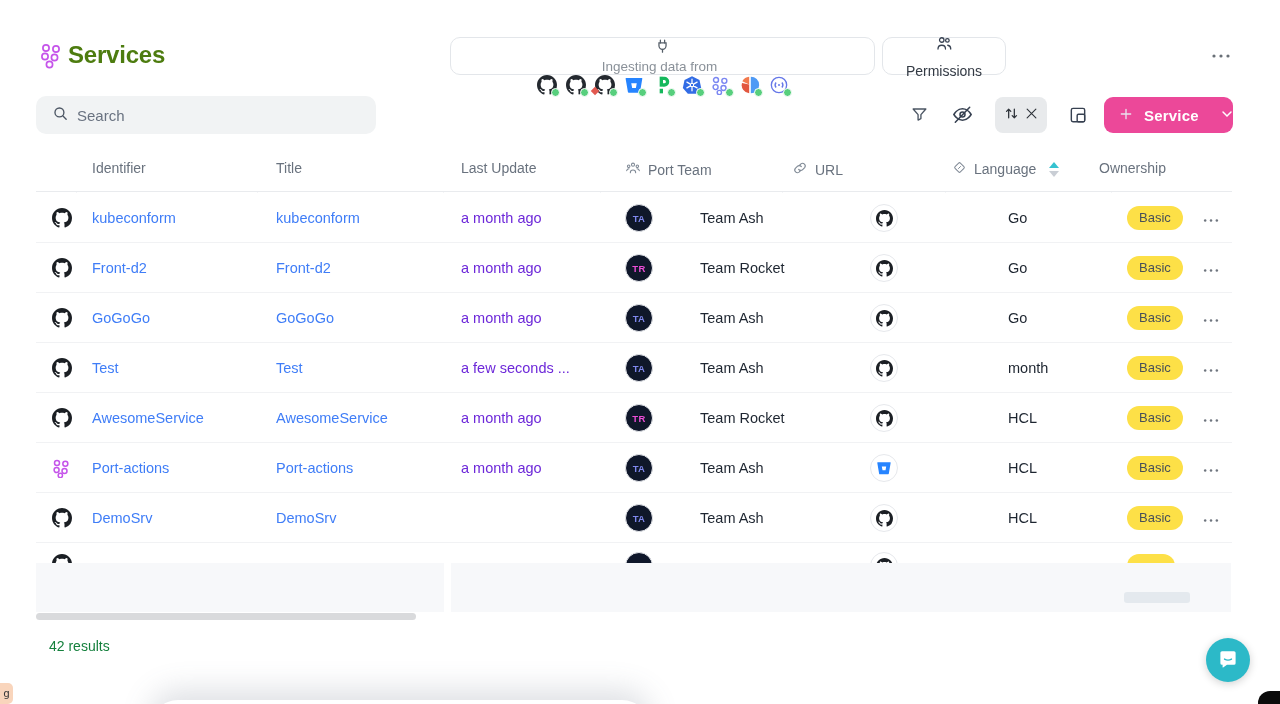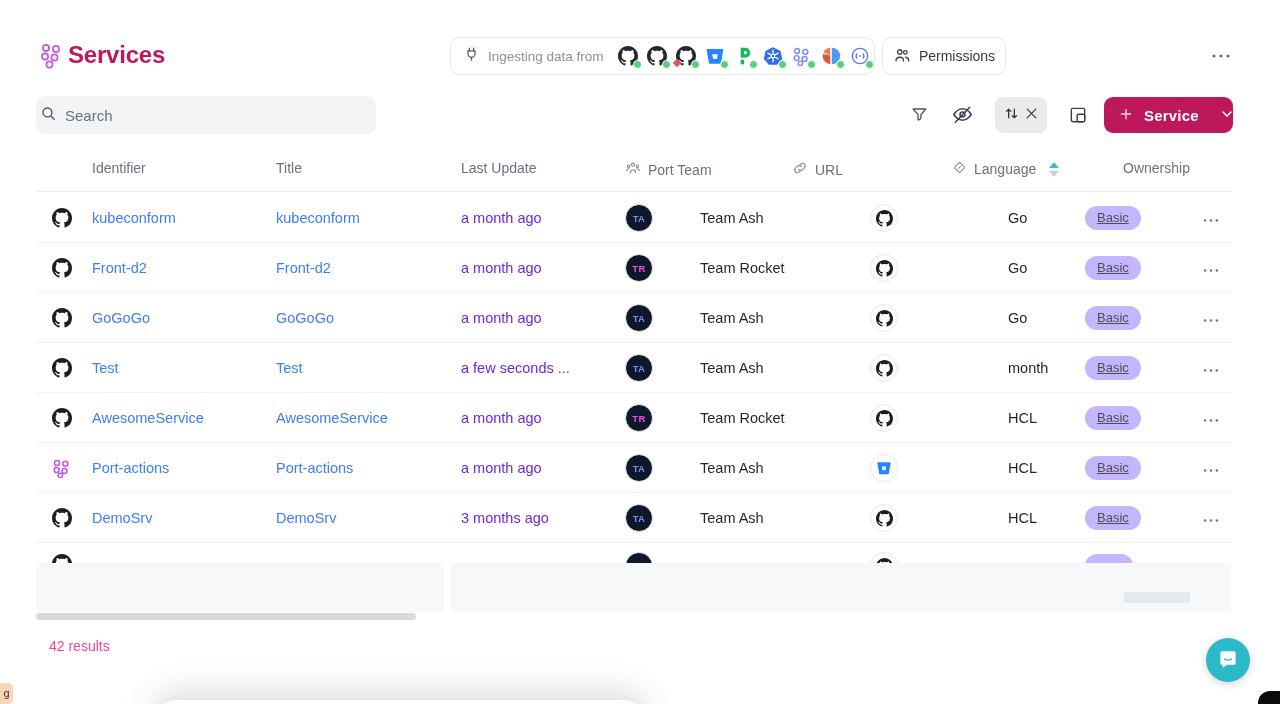--- a/index.html
+++ b/index.html
@@ -3,49 +3,49 @@
 <meta charset="utf-8">
 <style>
   * { margin:0; padding:0; box-sizing:border-box; }
   html,body { background:#fff; }
   .app {
     position:relative; width:1280px; height:704px; overflow:hidden;
     background:#fff; font-family:"Liberation Sans", sans-serif; color:#1d2530;
   }
   
   .title-icon { position:absolute; left:40px; top:43px; width:24px; height:26px; }
-  .page-title { position:absolute; left:68px; top:41px; font-size:24px; font-weight:700; color:#be185d; letter-spacing:-.2px; }
+  .page-title { position:absolute; left:68px; top:41px; font-size:24px; font-weight:700; color:#4d7c0f; letter-spacing:-.2px; }
 
   .pill, .btn-outline {
     position:absolute; top:37px; height:38px; border:1px solid #e3e6ea; border-radius:10px;
-    background:#fff; display:flex; align-items:center;
+    background:#fff; display:flex; align-items:center;flex-direction:column;
   }
   .ingest-pill { left:450px; width:425px; padding:0 12px; }
   .ingest-label { font-size:13.5px; color:#8a9199; margin:0 14px 0 8px; white-space:nowrap; }
   .integrations { display:flex; align-items:center; gap:8px; }
   .int-ic { position:relative; width:21px; height:21px; display:flex; align-items:center; justify-content:center; }
   .int-ic svg { width:20px; height:20px; }
   .status-dot { position:absolute; right:-3px; bottom:-2px; width:9px; height:9px; border-radius:50%; background:#57cf7d; border:1.5px solid #fff; }
   .gh-alert { position:absolute; left:-2px; bottom:1px; width:6px; height:6px; background:#e25950; transform:rotate(45deg); }
 
   .perm-btn { left:882px; width:124px; justify-content:center; gap:8px; font-size:14px; color:#333a44; cursor:pointer; }
   .save-group { left:1018px; width:178px; }
   .save-main { display:flex; align-items:center; gap:8px; padding:0 14px; height:100%; flex:1; color:#9aa1aa; font-size:14px; cursor:default; }
   .save-caret { width:37px; height:100%; border-left:1px solid #e6e8ec; display:flex; align-items:center; justify-content:center; color:#8b929b; cursor:pointer; }
   .top-more { position:absolute; left:1208px; top:46px; width:26px; height:20px; border:none; background:none; cursor:pointer; display:flex; align-items:center; justify-content:center; }
 
   
-  .search-box { position:absolute; left:36px; top:96px; width:340px; height:38px; background:#f1f3f4; border-radius:10px; display:flex; align-items:center; padding:0 4px; }
+  .search-box { position:absolute; left:36px; top:96px; width:340px; height:38px; background:#f1f3f4; border-radius:10px; display:flex; align-items:center; padding:0 16px; }
   .search-box input { border:none; background:transparent; outline:none; font-size:15px; color:#30363d; margin-left:8px; width:280px; font-family:"Liberation Sans",sans-serif; }
   .search-box input::placeholder { color:#697280; }
   .tool-btn { position:absolute; top:100px; width:32px; height:32px; border:none; background:none; border-radius:8px; display:flex; align-items:center; justify-content:center; cursor:pointer; }
   .sort-pill { position:absolute; left:995px; top:97px; width:52px; height:36px; background:#e8eaec; border-radius:8px; display:flex; align-items:center; justify-content:center; gap:4px; border:none; cursor:pointer; }
   .service-btn {
     position:absolute; left:1104px; top:97px; width:129px; height:36px; border:none; border-radius:9px;
-    background:#be185d; color:#fff; display:flex; align-items:center; cursor:pointer; font-family:"Liberation Sans",sans-serif;
+    background:#ec4899; color:#fff; display:flex; align-items:center; cursor:pointer; font-family:"Liberation Sans",sans-serif;
   }
   .service-btn .plus { margin-left:14px; opacity:.85; }
   .service-btn .svc-label { font-size:15px; font-weight:600; margin-left:10px; letter-spacing:.2px; }
   .service-btn .vbar { width:1px; height:16px; background:rgba(255,255,255,.65); margin:0 9px 0 11px; }
 
   
   .thead { position:absolute; left:36px; top:145px; width:1196px; height:47px; border-bottom:1px solid #e9ebee; }
   .th { position:absolute; top:15px; font-size:14px; color:#69727e; white-space:nowrap; display:flex; align-items:center; gap:7px; }
   .sort-stack { display:flex; flex-direction:column; gap:3px; margin-left:6px; }
   .tri-up { width:0; height:0; border-left:5px solid transparent; border-right:5px solid transparent; border-bottom:6px solid #35c2d0; }
@@ -55,29 +55,29 @@
   .row { position:absolute; left:36px; width:1196px; height:50px; border-bottom:1px solid #f1f2f4; background:#fff; }
   .cell { position:absolute; top:0; height:50px; line-height:50px; font-size:14.5px; white-space:nowrap; }
   .icon-cell { position:absolute; left:16px; top:15px; width:20px; height:20px; }
   .link { color:#3f7df7; text-decoration:none; cursor:pointer; }
   .c-ident { left:56px; } .c-title { left:240px; } .c-lu { left:425px; color:#6d28d9; }
   .avatar { position:absolute; left:589px; top:11px; width:28px; height:28px; border:1px solid #e6e8ec; border-radius:50%; background:#0f172a; display:flex; align-items:center; justify-content:center; font-size:9.5px; font-weight:700; letter-spacing:.3px; }
   .av-ta { color:#7f88ee; } .av-tr { color:#ec4ed8; }
   .c-team { left:664px; color:#1d2530; }
   .url-circle { position:absolute; left:834px; top:11px; width:28px; height:28px; border:1px solid #e6e8ec; border-radius:50%; background:#fff; display:flex; align-items:center; justify-content:center; cursor:pointer; }
   .c-lang { left:925px; color:#1d2530;margin-left:47px; }
-  .badge { position:absolute; left:1049px; top:13px; height:24px; line-height:24px; padding:0 12px; border-radius:12px; background:#c4b5fd; color:#495058; font-size:13px;text-decoration:underline; }
+  .badge { position:absolute; left:1091px; top:13px; height:24px; line-height:24px; padding:0 12px; border-radius:12px; background:#fde047; color:#495058; font-size:13px; }
   .dots-btn { position:absolute; left:1160px; top:13px; width:30px; height:24px; border:none; background:none; cursor:pointer; }
 
   
   .overlay-l { position:absolute; left:36px; top:563px; width:408px; height:49px; background:#f7f8fa; }
   .overlay-r { position:absolute; left:451px; top:563px; width:780px; height:49px; background:#f7f8fa; }
   .skeleton { position:absolute; left:1124px; top:592px; width:66px; height:11px; border-radius:3px; background:#e4e9ee; }
   .hscroll { position:absolute; left:36px; top:613px; width:380px; height:7px; border-radius:4px; background:#d9dadc; cursor:pointer; }
-  .results { position:absolute; left:49px; top:638px; font-size:14px; color:#ec4899; }
+  .results { position:absolute; left:49px; top:638px; font-size:14px; color:#15803d; }
   .chat-btn { position:absolute; left:1206px; top:638px; width:44px; height:44px; border-radius:50%; background:#2cb9c8; border:none; cursor:pointer; display:flex; align-items:center; justify-content:center; box-shadow:0 2px 8px rgba(0,0,0,.18); }
   .corner-black { position:absolute; right:0; bottom:0; width:22px; height:13px; background:#0b0b0b; border-top-left-radius:12px; }
   .badge-tab { position:absolute; left:0; top:683px; width:13px; height:21px; background:#f9d5bc; border-radius:0 5px 5px 0; font-size:11px; color:#3a3a3a; display:flex; align-items:center; justify-content:center; font-family:"DejaVu Sans Mono",monospace; }
   .bottom-shadow-1 { position:absolute; left:150px; top:700px; width:500px; height:60px; border-radius:28px; background:#fff; box-shadow:0 -10px 30px rgba(90,100,120,.20); }
 </style>
 </head>
 <body>
 
 <div class="app">
 
@@ -293,21 +293,21 @@
             <rect x="6" y="6" width="12" height="12" rx="2" transform="rotate(45 12 12)"></rect>
             <path d="M10 14l4-4"></path>
           </svg>
       </span>
       <span>Language</span>
       <span class="sort-stack">
           <i class="tri-up"></i>
           <i class="tri-dn"></i>
         </span>
     </span>
-    <span class="th" style="left:1087px">
+    <span class="th" style="left:1063px">
         <span>Ownership</span>
       </span>
   </div>
 
   <i class="vline" style="left:76px"></i>
   <i class="vline" style="left:257px"></i>
   <i class="vline" style="left:443px"></i>
   <i class="vline" style="left:600px"></i>
   <i class="vline" style="left:782px"></i>
   <i class="vline" style="left:945px"></i>
@@ -468,21 +468,20 @@
           <circle cx="17" cy="3" r="1.5"></circle>
         </svg></button>
   </div>
 
   <div class="row" style="top:493px">
     <span class="icon-cell"><svg viewBox="0 0 16 16" fill="#1b1f24">
           <path d="M8 0C3.58 0 0 3.58 0 8c0 3.54 2.29 6.53 5.47 7.59.4.07.55-.17.55-.38 0-.19-.01-.82-.01-1.49-2.01.37-2.53-.49-2.69-.94-.09-.23-.48-.94-.82-1.13-.28-.15-.68-.52-.01-.53.63-.01 1.08.58 1.23.82.72 1.21 1.87.87 2.33.66.07-.52.28-.87.51-1.07-1.78-.2-3.64-.89-3.64-3.95 0-.87.31-1.59.82-2.15-.08-.2-.36-1.02.08-2.12 0 0 .67-.21 2.2.82.64-.18 1.32-.27 2-.27s1.36.09 2 .27c1.53-1.04 2.2-.82 2.2-.82.44 1.1.16 1.92.08 2.12.51.56.82 1.27.82 2.15 0 3.07-1.87 3.75-3.65 3.95.29.25.54.73.54 1.48 0 1.07-.01 1.93-.01 2.2 0 .21.15.46.55.38A8.01 8.01 0 0 0 16 8c0-4.42-3.58-8-8-8z"></path>
         </svg></span>
     <a class="cell link c-ident">DemoSrv</a>
     <a class="cell link c-title">DemoSrv</a>
-    <span class="cell c-lu">3 months ago</span>
     <span class="avatar av-ta">
         <span>TA</span>
       </span>
     <span class="cell c-team">Team Ash</span>
     <span class="url-circle">
         <svg width="17" height="17" viewBox="0 0 16 16" fill="#1b1f24">
           <path d="M8 0C3.58 0 0 3.58 0 8c0 3.54 2.29 6.53 5.47 7.59.4.07.55-.17.55-.38 0-.19-.01-.82-.01-1.49-2.01.37-2.53-.49-2.69-.94-.09-.23-.48-.94-.82-1.13-.28-.15-.68-.52-.01-.53.63-.01 1.08.58 1.23.82.72 1.21 1.87.87 2.33.66.07-.52.28-.87.51-1.07-1.78-.2-3.64-.89-3.64-3.95 0-.87.31-1.59.82-2.15-.08-.2-.36-1.02.08-2.12 0 0 .67-.21 2.2.82.64-.18 1.32-.27 2-.27s1.36.09 2 .27c1.53-1.04 2.2-.82 2.2-.82.44 1.1.16 1.92.08 2.12.51.56.82 1.27.82 2.15 0 3.07-1.87 3.75-3.65 3.95.29.25.54.73.54 1.48 0 1.07-.01 1.93-.01 2.2 0 .21.15.46.55.38A8.01 8.01 0 0 0 16 8c0-4.42-3.58-8-8-8z"></path>
         </svg>
       </span>
     <span class="cell c-lang">HCL</span>

